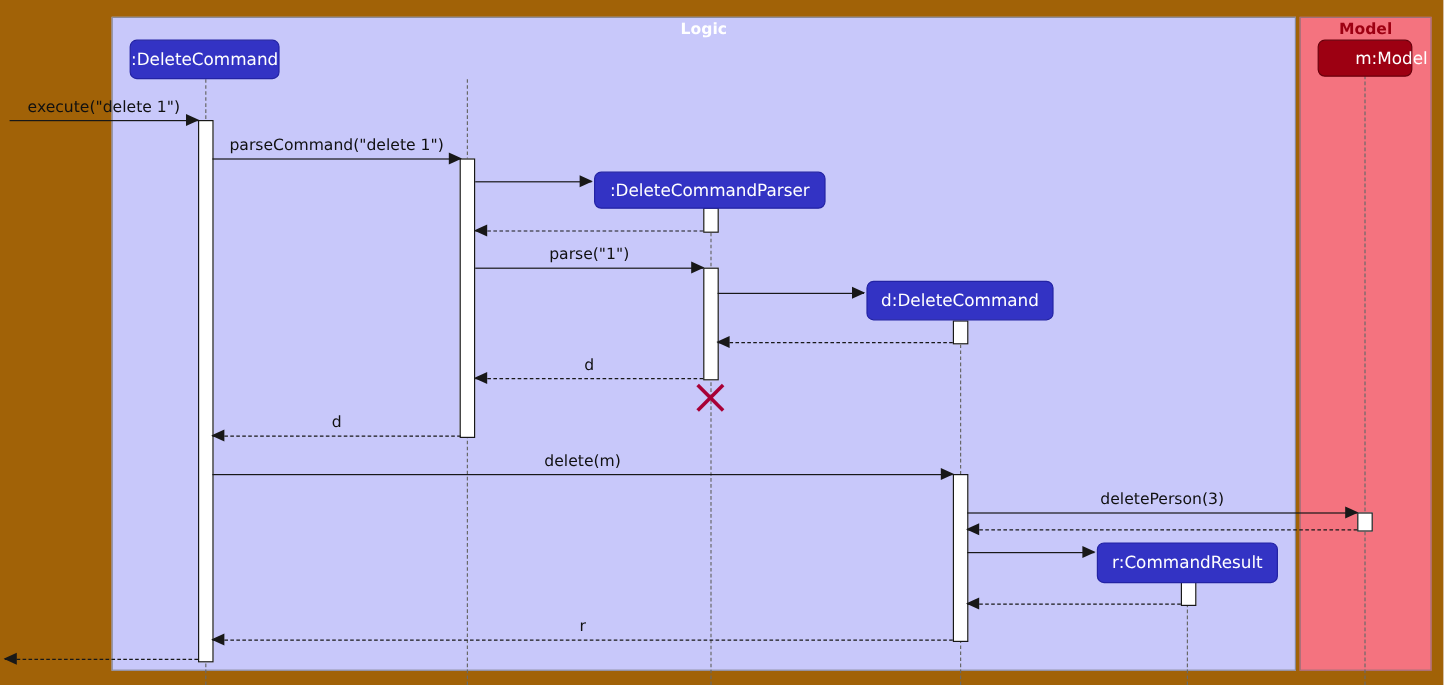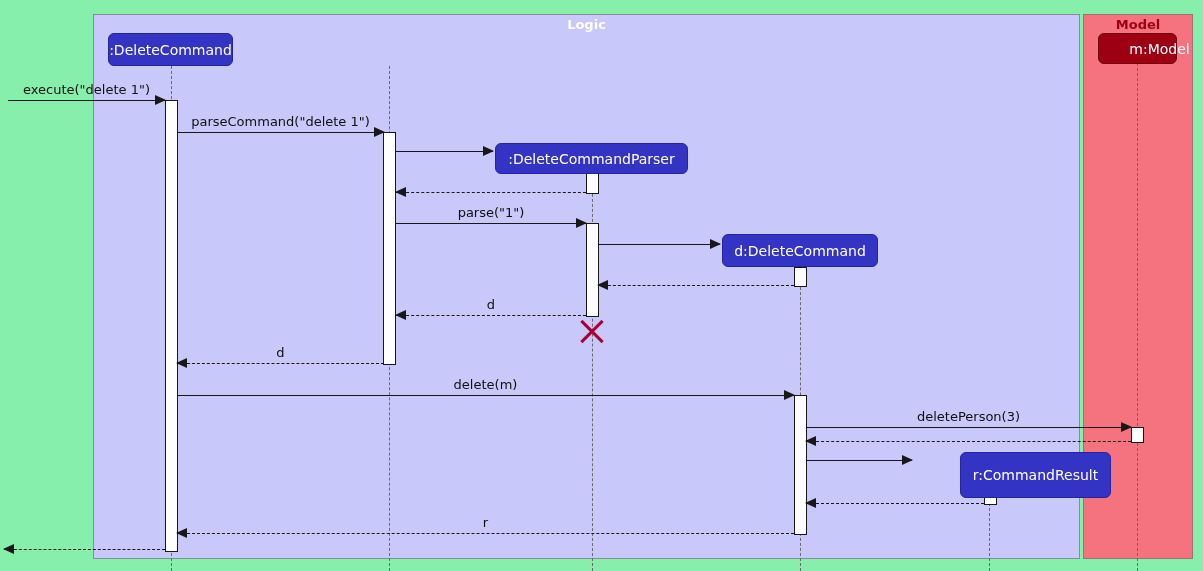--- a/index.html
+++ b/index.html
@@ -1,17 +1,17 @@
 <!DOCTYPE html>
 <html style="--logic-fill: #C8C8FA; --logic-border: #8A8A99; --logic-title: #FFFFFF; --logic-participant-fill: #3333C4; --logic-participant-border: #2323A4; --model-fill: #F4737F; --model-border: #9E7078; --model-title: #9D0012; --model-participant-fill: #9D0012; --model-participant-border: #6B000C; --participant-text: #FFFFFF; --message-line: #181818; --message-text: #101010; --lifeline: #696969; --activation-fill: #FFFFFF; --activation-border: #181818; --destroy-x: #A80036;"><head>
 <meta charset="utf-8">
 <style>
   html,body{margin:0;padding:0;background:#ffffff;}
   #canvas{
-    position:relative;width:1203px;height:571px;background:#86efac;overflow:hidden;
+    position:relative;width:1203px;height:571px;background:#a16207;overflow:hidden;
     font-family:"DejaVu Sans","Liberation Sans",sans-serif;
   }
   .frame{position:absolute;top:14px;height:545px;border:1px solid var(--logic-border,#8A8A99);box-sizing:border-box;}
   .frame.logic{left:93px;width:987px;background:var(--logic-fill,#C8C8FA);}
   .frame.model{left:1083px;width:110px;background:var(--model-fill,#F4737F);border-color:var(--model-border,#9E7078);}
   .frame-title{position:absolute;top:2px;left:0;right:0;text-align:center;font-size:13px;font-weight:bold;}
   .frame.logic .frame-title{color:var(--logic-title,#FFFFFF);}
   .frame.model .frame-title{color:var(--model-title,#9D0012);}
 
   .lifeline{position:absolute;width:0;border-left:1px dashed var(--lifeline,#696969);}
@@ -160,18 +160,18 @@
 
   <div class="msg dashed" style="left:4px;top:549px;width:161px;">
     <span class="lbl"></span>
     <div class="line"></div>
     <div class="head left"></div>
   </div>
 
   <div class="participant" style="left:108px;top:33px;width:125px;height:33px;">:DeleteCommand</div>
   <div class="participant" style="left:495px;top:143px;width:193px;height:31px;">:DeleteCommandParser</div>
   <div class="participant" style="left:722px;top:234px;width:156px;height:33px;">d:DeleteCommand</div>
-  <div class="participant" style="left:960px;top:452px;width:151px;height:46px;">r:CommandResult</div>
+  <div class="participant" style="left:914px;top:452px;width:151px;height:34px;">r:CommandResult</div>
   <div class="participant model" style="left:1098px;top:33px;width:79px;height:31px;">m:Model</div>
 
   <div class="destroy"></div>
 
 </div>
 
 </body></html>

